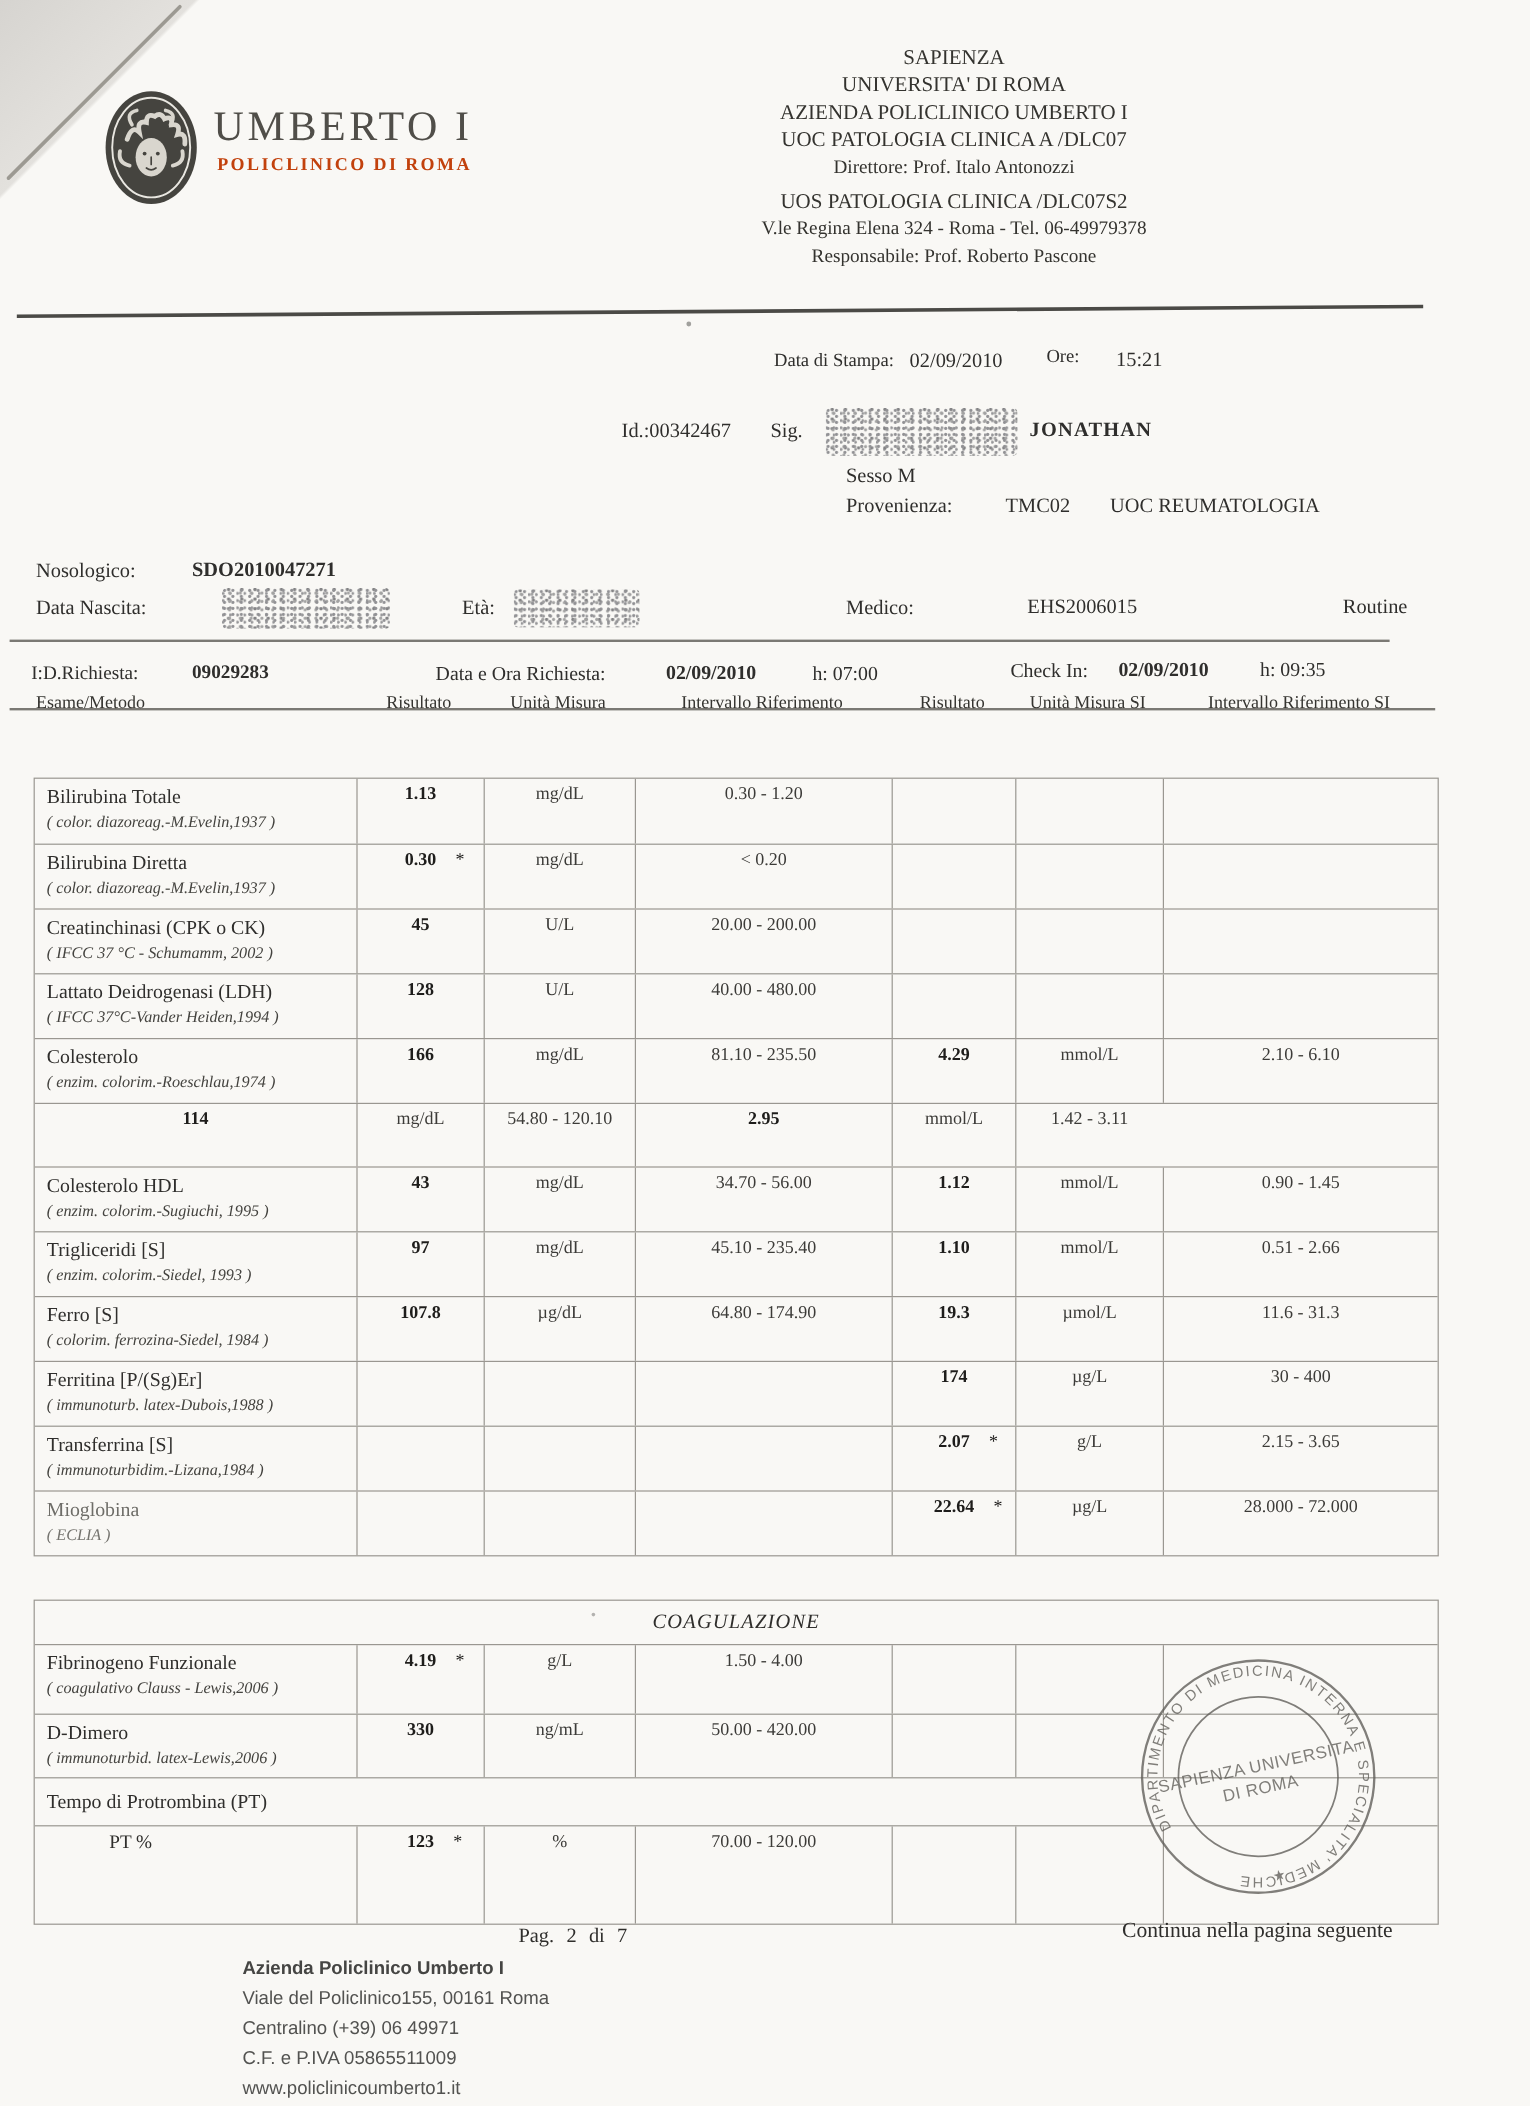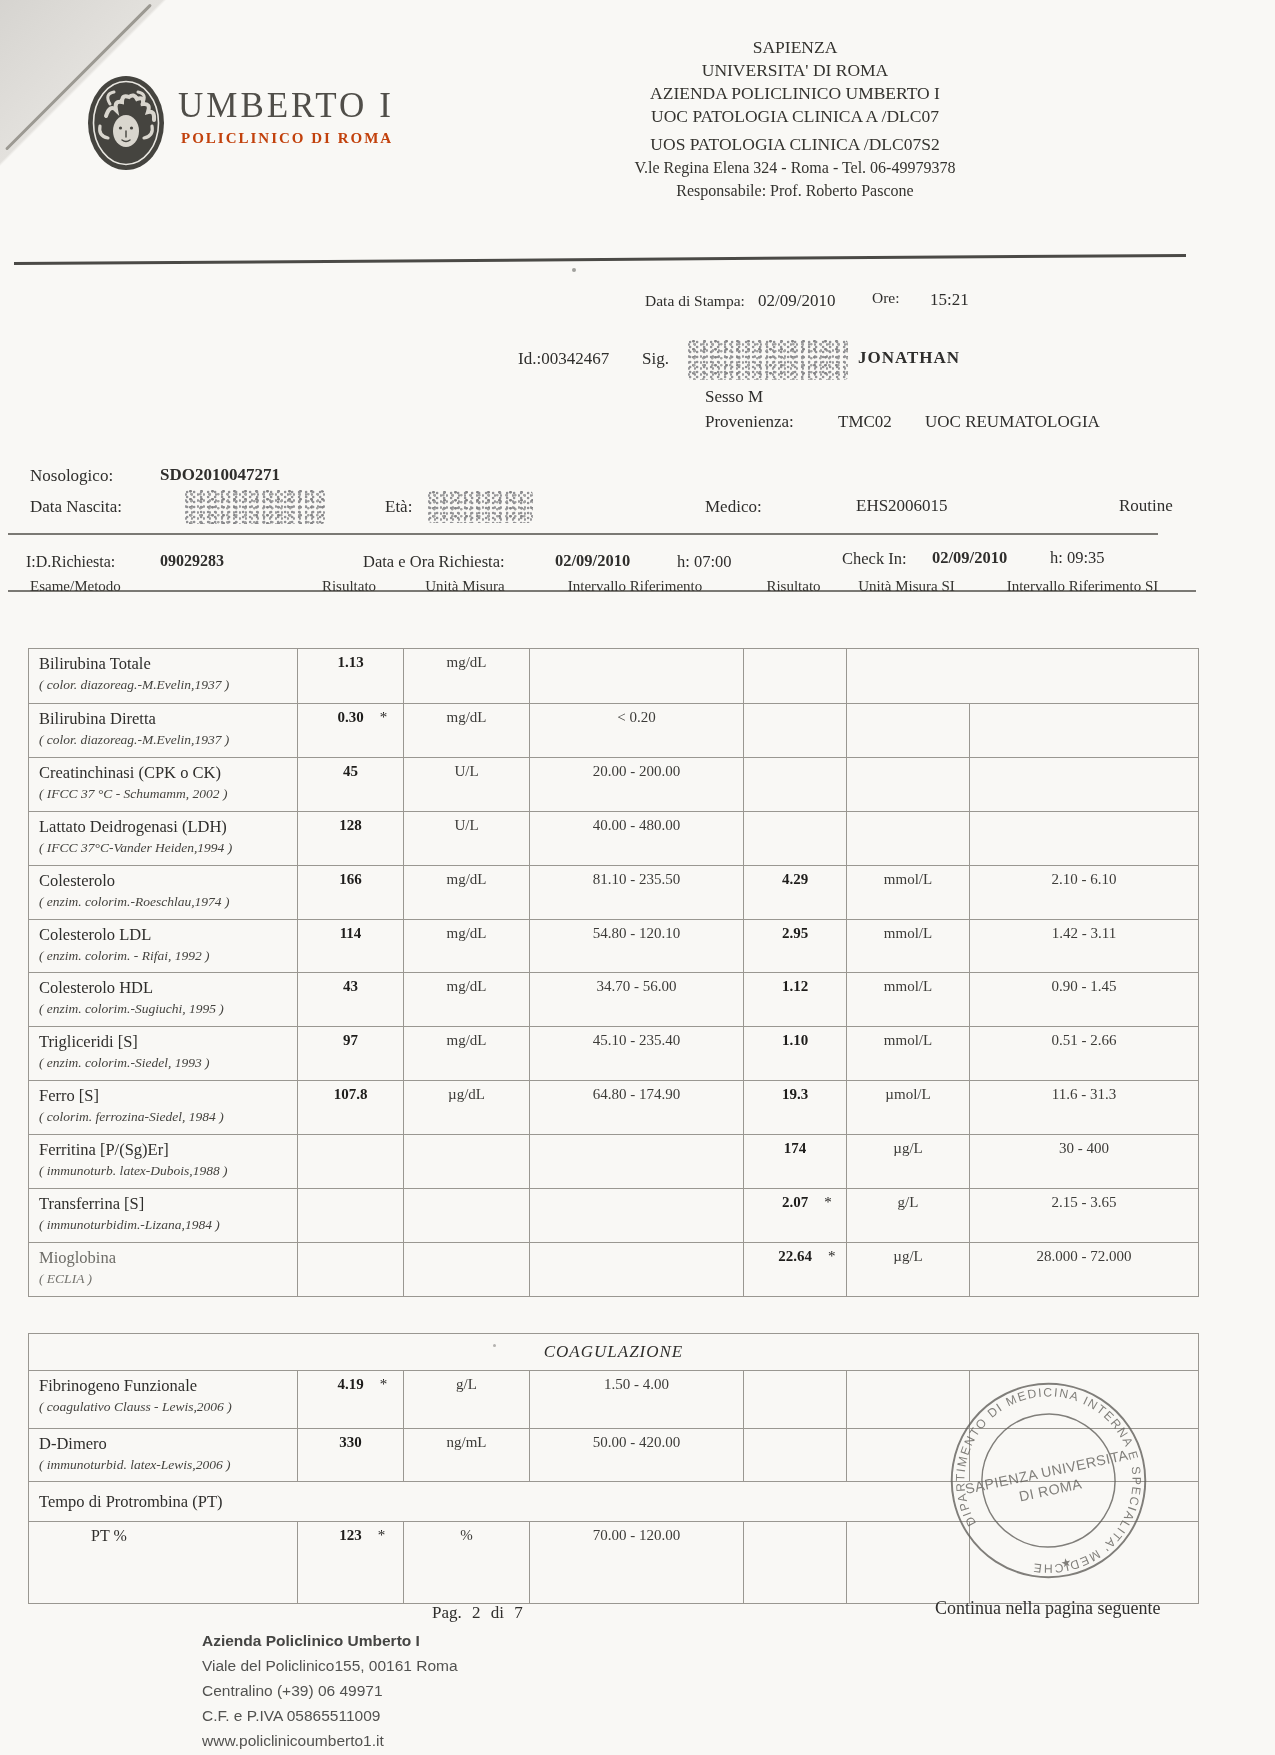--- a/index.html
+++ b/index.html
@@ -133,20 +133,21 @@
     </svg>
   </div>
   <div class="abs logo-title" style="left:178px;top:86px;">UMBERTO I</div>
   <div class="abs logo-sub" style="left:181px;top:130px;">POLICLINICO DI ROMA</div>
 
   <div class="abs org">
     <div class="lg">SAPIENZA</div>
     <div class="lg">UNIVERSITA' DI ROMA</div>
     <div class="lg">AZIENDA POLICLINICO UMBERTO I</div>
     <div class="lg">UOC PATOLOGIA CLINICA A /DLC07</div>
+    <div class="sm">Direttore: Prof. Italo Antonozzi</div>
     <div class="lg gap">UOS PATOLOGIA CLINICA /DLC07S2</div>
     <div class="sm">V.le Regina Elena 324 - Roma - Tel. 06-49979378</div>
     <div class="sm">Responsabile: Prof. Roberto Pascone</div>
   </div>
 
   <div class="abs rule-thick"></div>
 
   <div class="abs lab" style="left:645px;top:292px;">Data di Stampa:</div>
   <div class="abs big" style="left:758px;top:291px;">02/09/2010</div>
   <div class="abs lab" style="left:872px;top:289px;">Ore:</div>
@@ -199,20 +200,21 @@
 
   <div class="abs grid-table main-table" style="top:648px;">
     <div class="g-body">
   <div class="g-row">
     <div class="cell cell-name">
       <div class="exam-name">Bilirubina Totale</div>
       <div class="exam-method">( color. diazoreag.-M.Evelin,1937 )</div>
     </div>
     <div class="cell c-center"><span class="val">1.13</span></div>
     <div class="cell c-center unit">mg/dL</div>
+    <div class="cell c-center range">0.30  -  1.20</div>
     <div class="cell c-center"><span class="val"></span></div>
     <div class="cell c-center unit"></div>
     <div class="cell c-center range"></div>
   </div>
 
   <div class="g-row">
     <div class="cell cell-name">
       <div class="exam-name">Bilirubina Diretta</div>
       <div class="exam-method">( color. diazoreag.-M.Evelin,1937 )</div>
     </div>
@@ -257,24 +259,20 @@
     </div>
     <div class="cell c-center"><span class="val">166</span></div>
     <div class="cell c-center unit">mg/dL</div>
     <div class="cell c-center range">81.10  -  235.50</div>
     <div class="cell c-center"><span class="val">4.29</span></div>
     <div class="cell c-center unit">mmol/L</div>
     <div class="cell c-center range">2.10  -  6.10</div>
   </div>
 
   <div class="g-row">
-    <div class="cell cell-name">
-      <div class="exam-name">Colesterolo LDL</div>
-      <div class="exam-method">( enzim. colorim. - Rifai, 1992 )</div>
-    </div>
     <div class="cell c-center"><span class="val">114</span></div>
     <div class="cell c-center unit">mg/dL</div>
     <div class="cell c-center range">54.80  -  120.10</div>
     <div class="cell c-center"><span class="val">2.95</span></div>
     <div class="cell c-center unit">mmol/L</div>
     <div class="cell c-center range">1.42  -  3.11</div>
   </div>
 
   <div class="g-row">
     <div class="cell cell-name">

